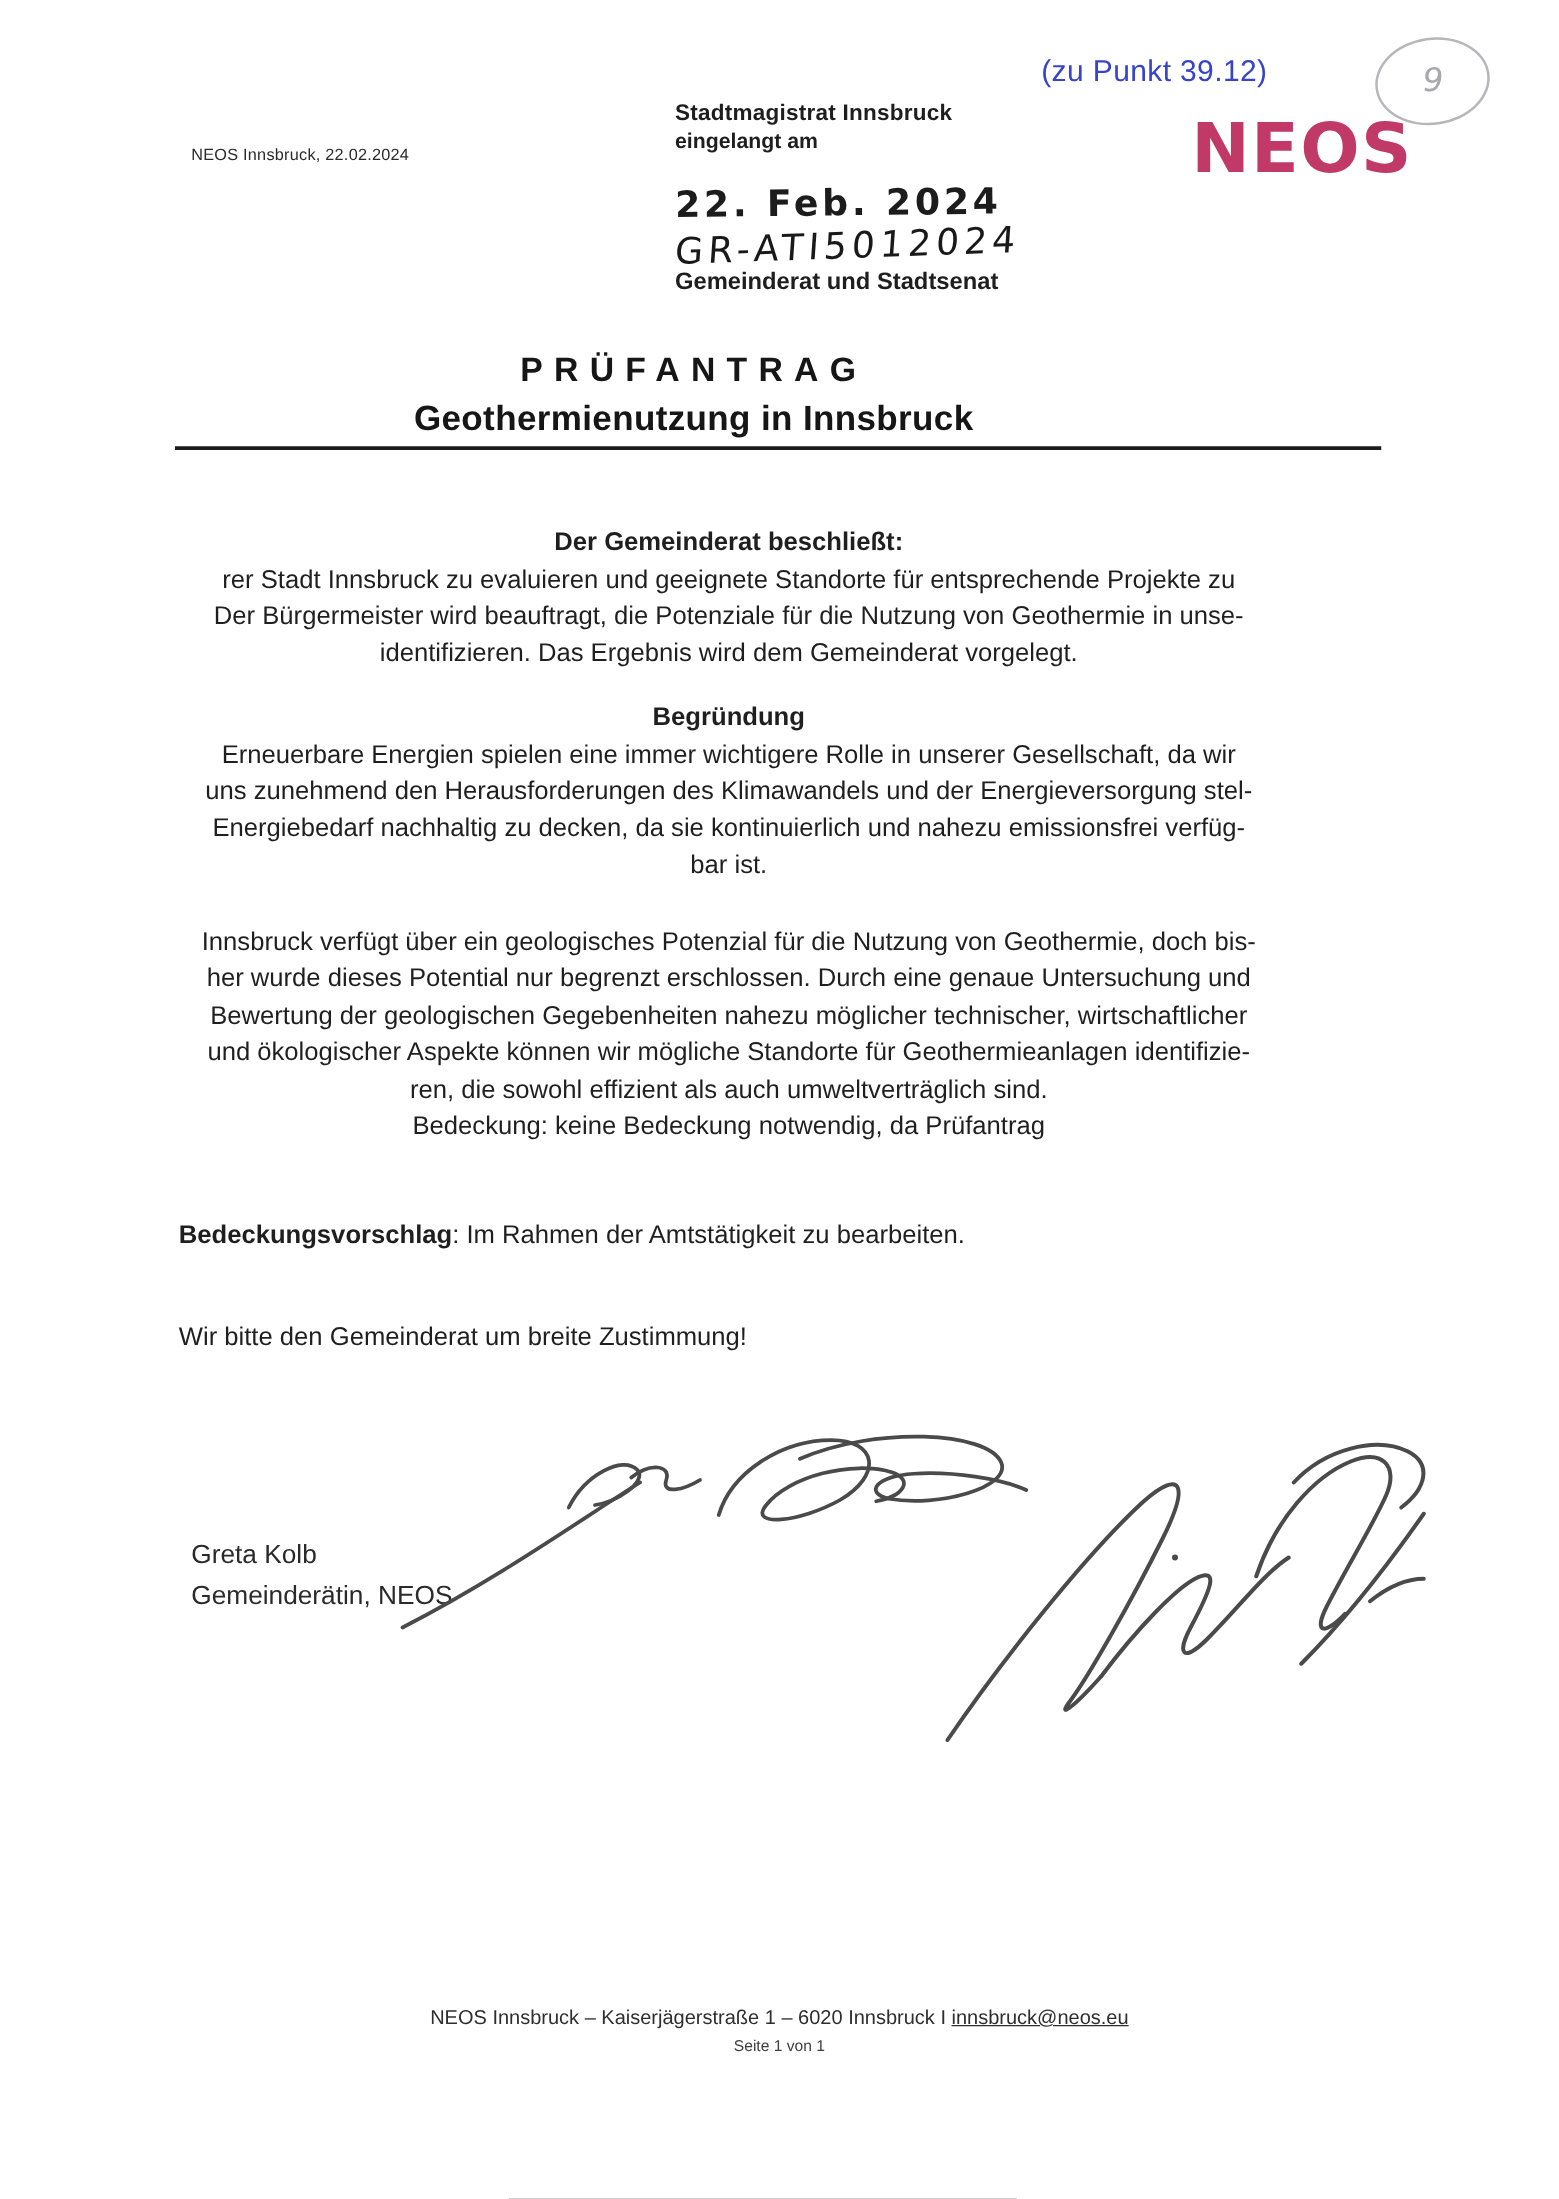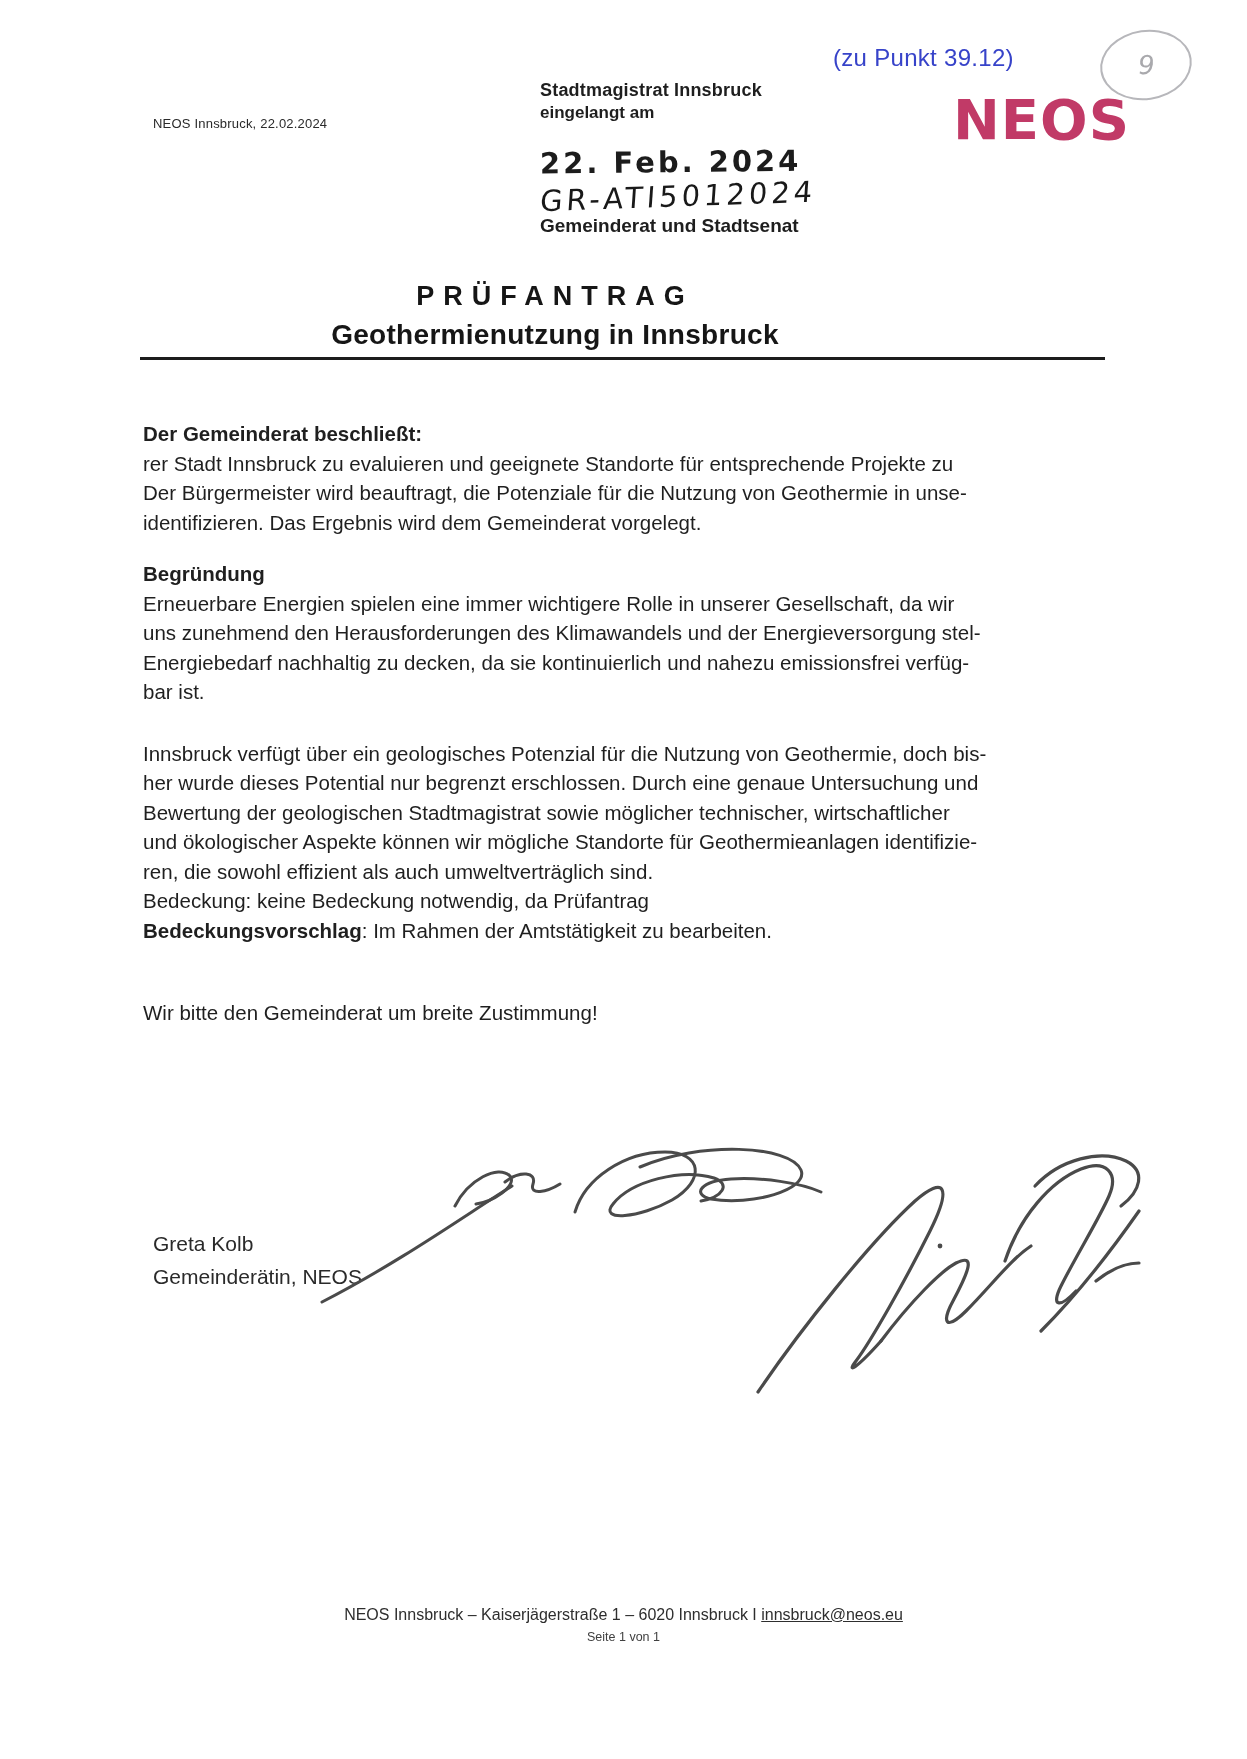--- a/index.html
+++ b/index.html
@@ -59,25 +59,25 @@
   
   .title-block { position:absolute; left:140px; top:281px; width:830px; text-align:center; color:#161616; }
   .title-main { font-size:27px; font-weight:bold; letter-spacing:9px; }
   .title-sub  { font-size:28px; font-weight:bold; margin-top:7px; letter-spacing:0.3px; }
   .title-rule { position:absolute; left:140px; top:357px; width:965px; height:3px; background:#1d1d1d; }
   
   .content {
     position:absolute; left:143px; top:419px; width:880px;
     font-size:20.5px; line-height:29.5px; color:#1f1f1f;
   }
-  .content .line { white-space:nowrap; }
+  .content .line { white-space:nowrap;text-align:center; }
   .h-bold { font-weight:bold; }
   .para-justification { margin-top:22px; }
   .para-geology { margin-top:32px; }
-  .coverage-line { white-space:nowrap; }
+  .coverage-line { margin-top:57px; white-space:nowrap; }
   .closing-line { margin-top:53px; white-space:nowrap; }
   
   .signatory {
     position:absolute; left:153px; top:1227px;
     font-size:21px; line-height:33px; color:#2a2a2a;
   }
   .sig-svg { position:absolute; left:0; top:0; width:1247px; height:1759px; pointer-events:none; }
   
   .footer {
     position:absolute; left:0; top:1606px; width:1247px;
@@ -130,21 +130,21 @@
           <div class="line">Erneuerbare Energien spielen eine immer wichtigere Rolle in unserer Gesellschaft, da wir</div>
           <div class="line">uns zunehmend den Herausforderungen des Klimawandels und der Energieversorgung stel-</div>
           <div class="line">Energiebedarf nachhaltig zu decken, da sie kontinuierlich und nahezu emissionsfrei verfüg-</div>
           <div class="line">bar ist.</div>
         </div>
     </div>
 
     <div class="para-geology">
         <div class="line">Innsbruck verfügt über ein geologisches Potenzial für die Nutzung von Geothermie, doch bis-</div>
         <div class="line">her wurde dieses Potential nur begrenzt erschlossen. Durch eine genaue Untersuchung und</div>
-        <div class="line">Bewertung der geologischen Stadtmagistrat sowie möglicher technischer, wirtschaftlicher</div>
+        <div class="line">Bewertung der geologischen Gegebenheiten nahezu möglicher technischer, wirtschaftlicher</div>
         <div class="line">und ökologischer Aspekte können wir mögliche Standorte für Geothermieanlagen identifizie-</div>
         <div class="line">ren, die sowohl effizient als auch umweltverträglich sind.</div>
         <div class="line">Bedeckung: keine Bedeckung notwendig, da Prüfantrag</div>
       </div>
 
     <div class="coverage-line">
       <span class="h-bold">Bedeckungsvorschlag</span><span>: Im Rahmen der Amtstätigkeit zu bearbeiten.</span>
     </div>
 
     <div class="closing-line">Wir bitte den Gemeinderat um breite Zustimmung!</div>

